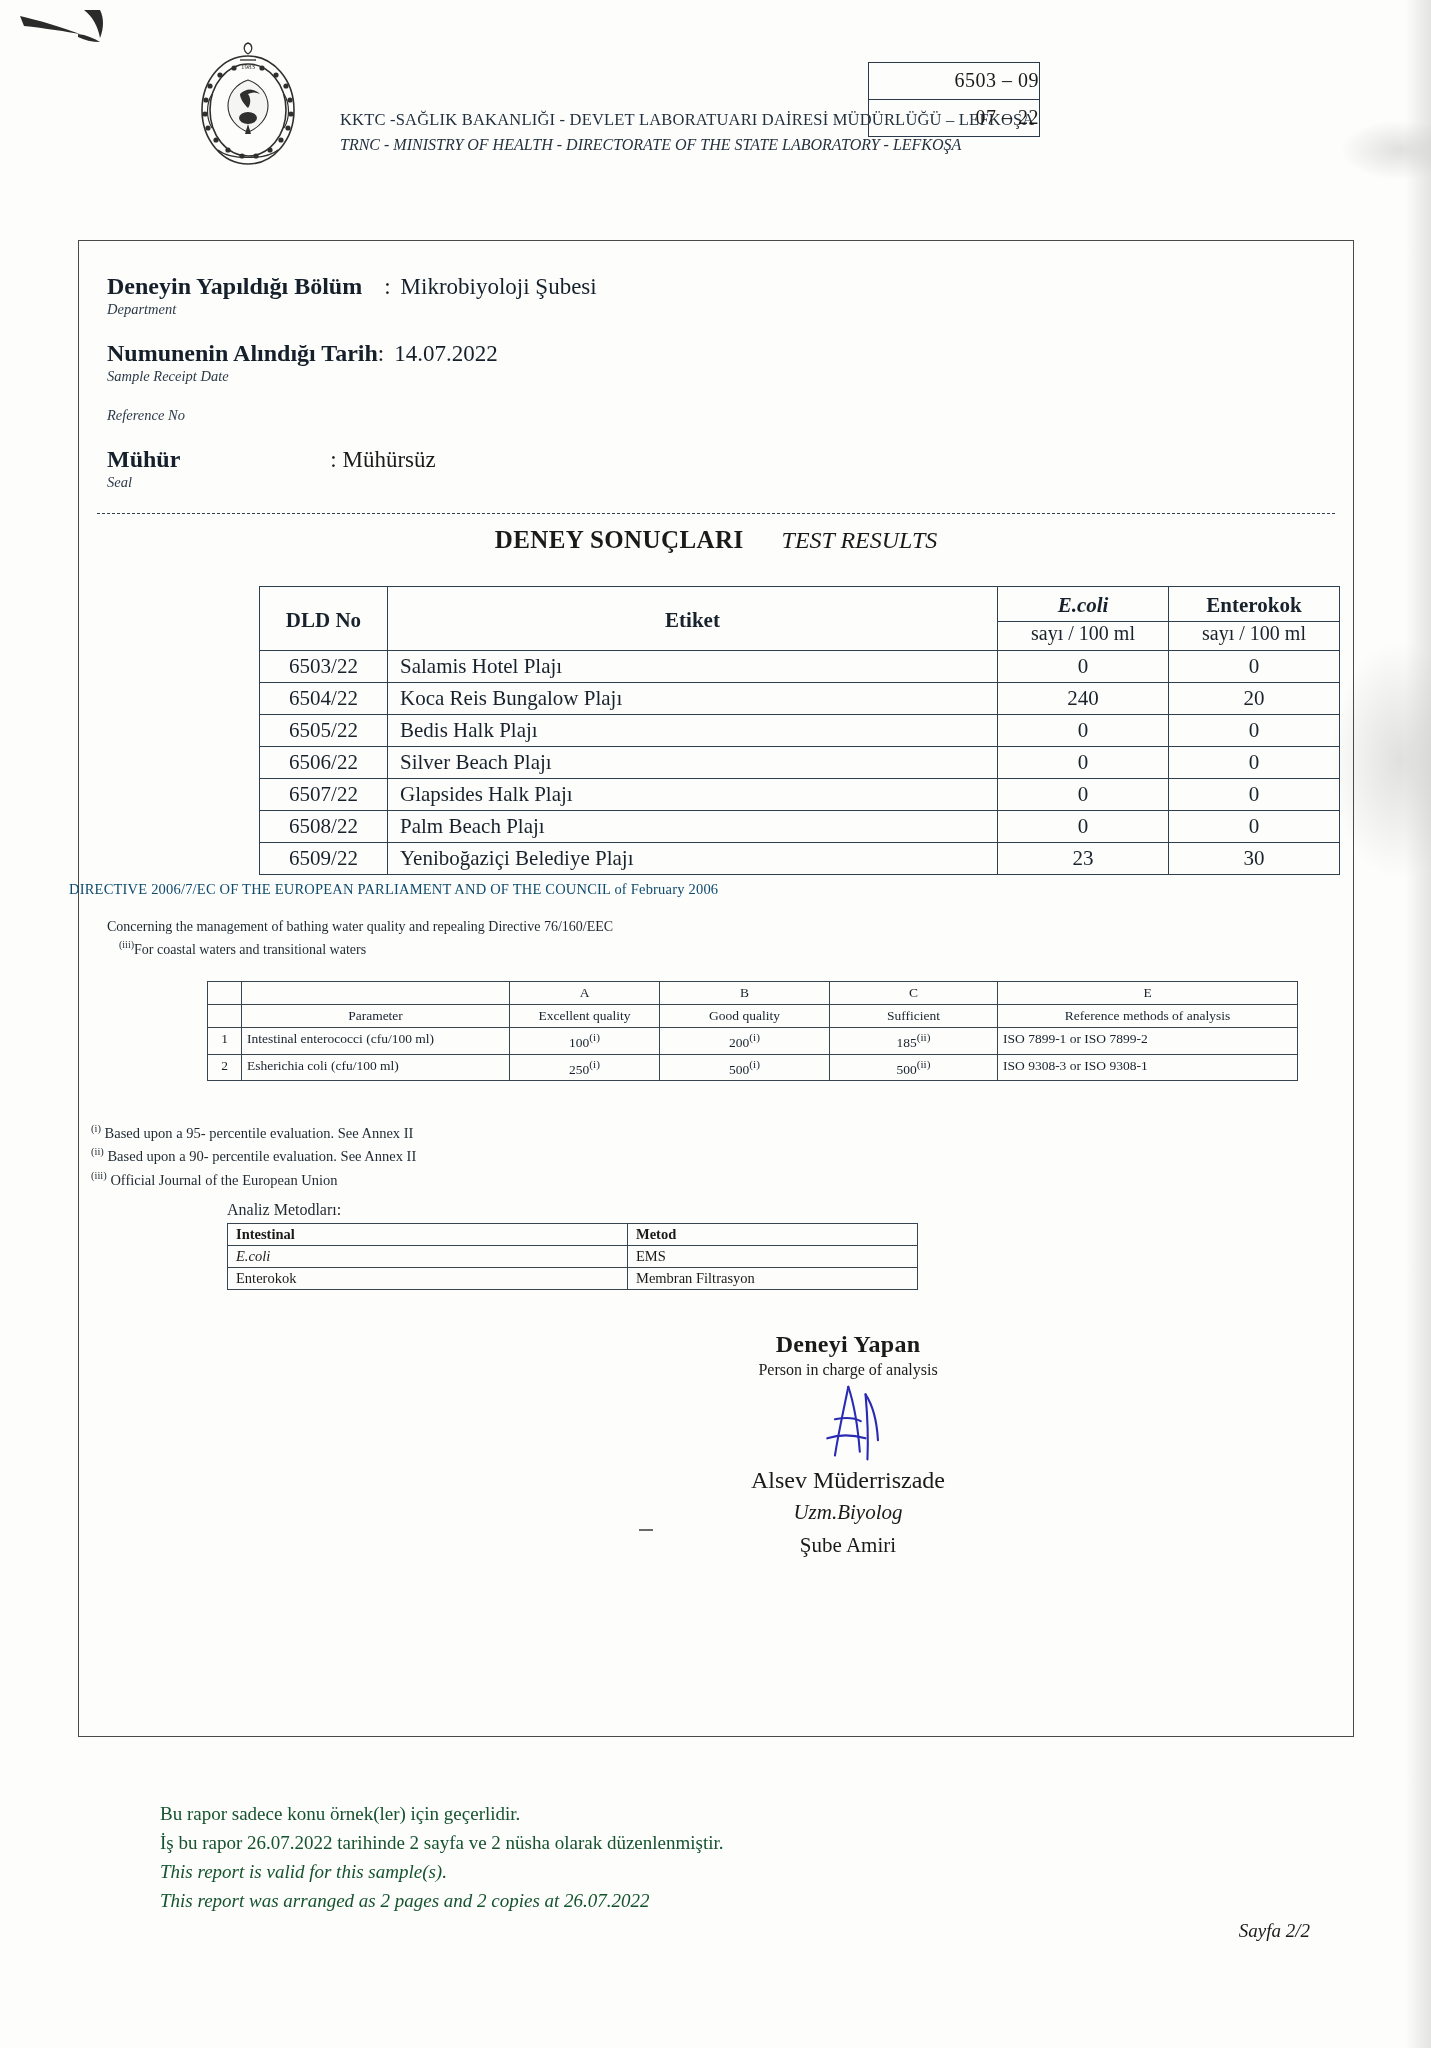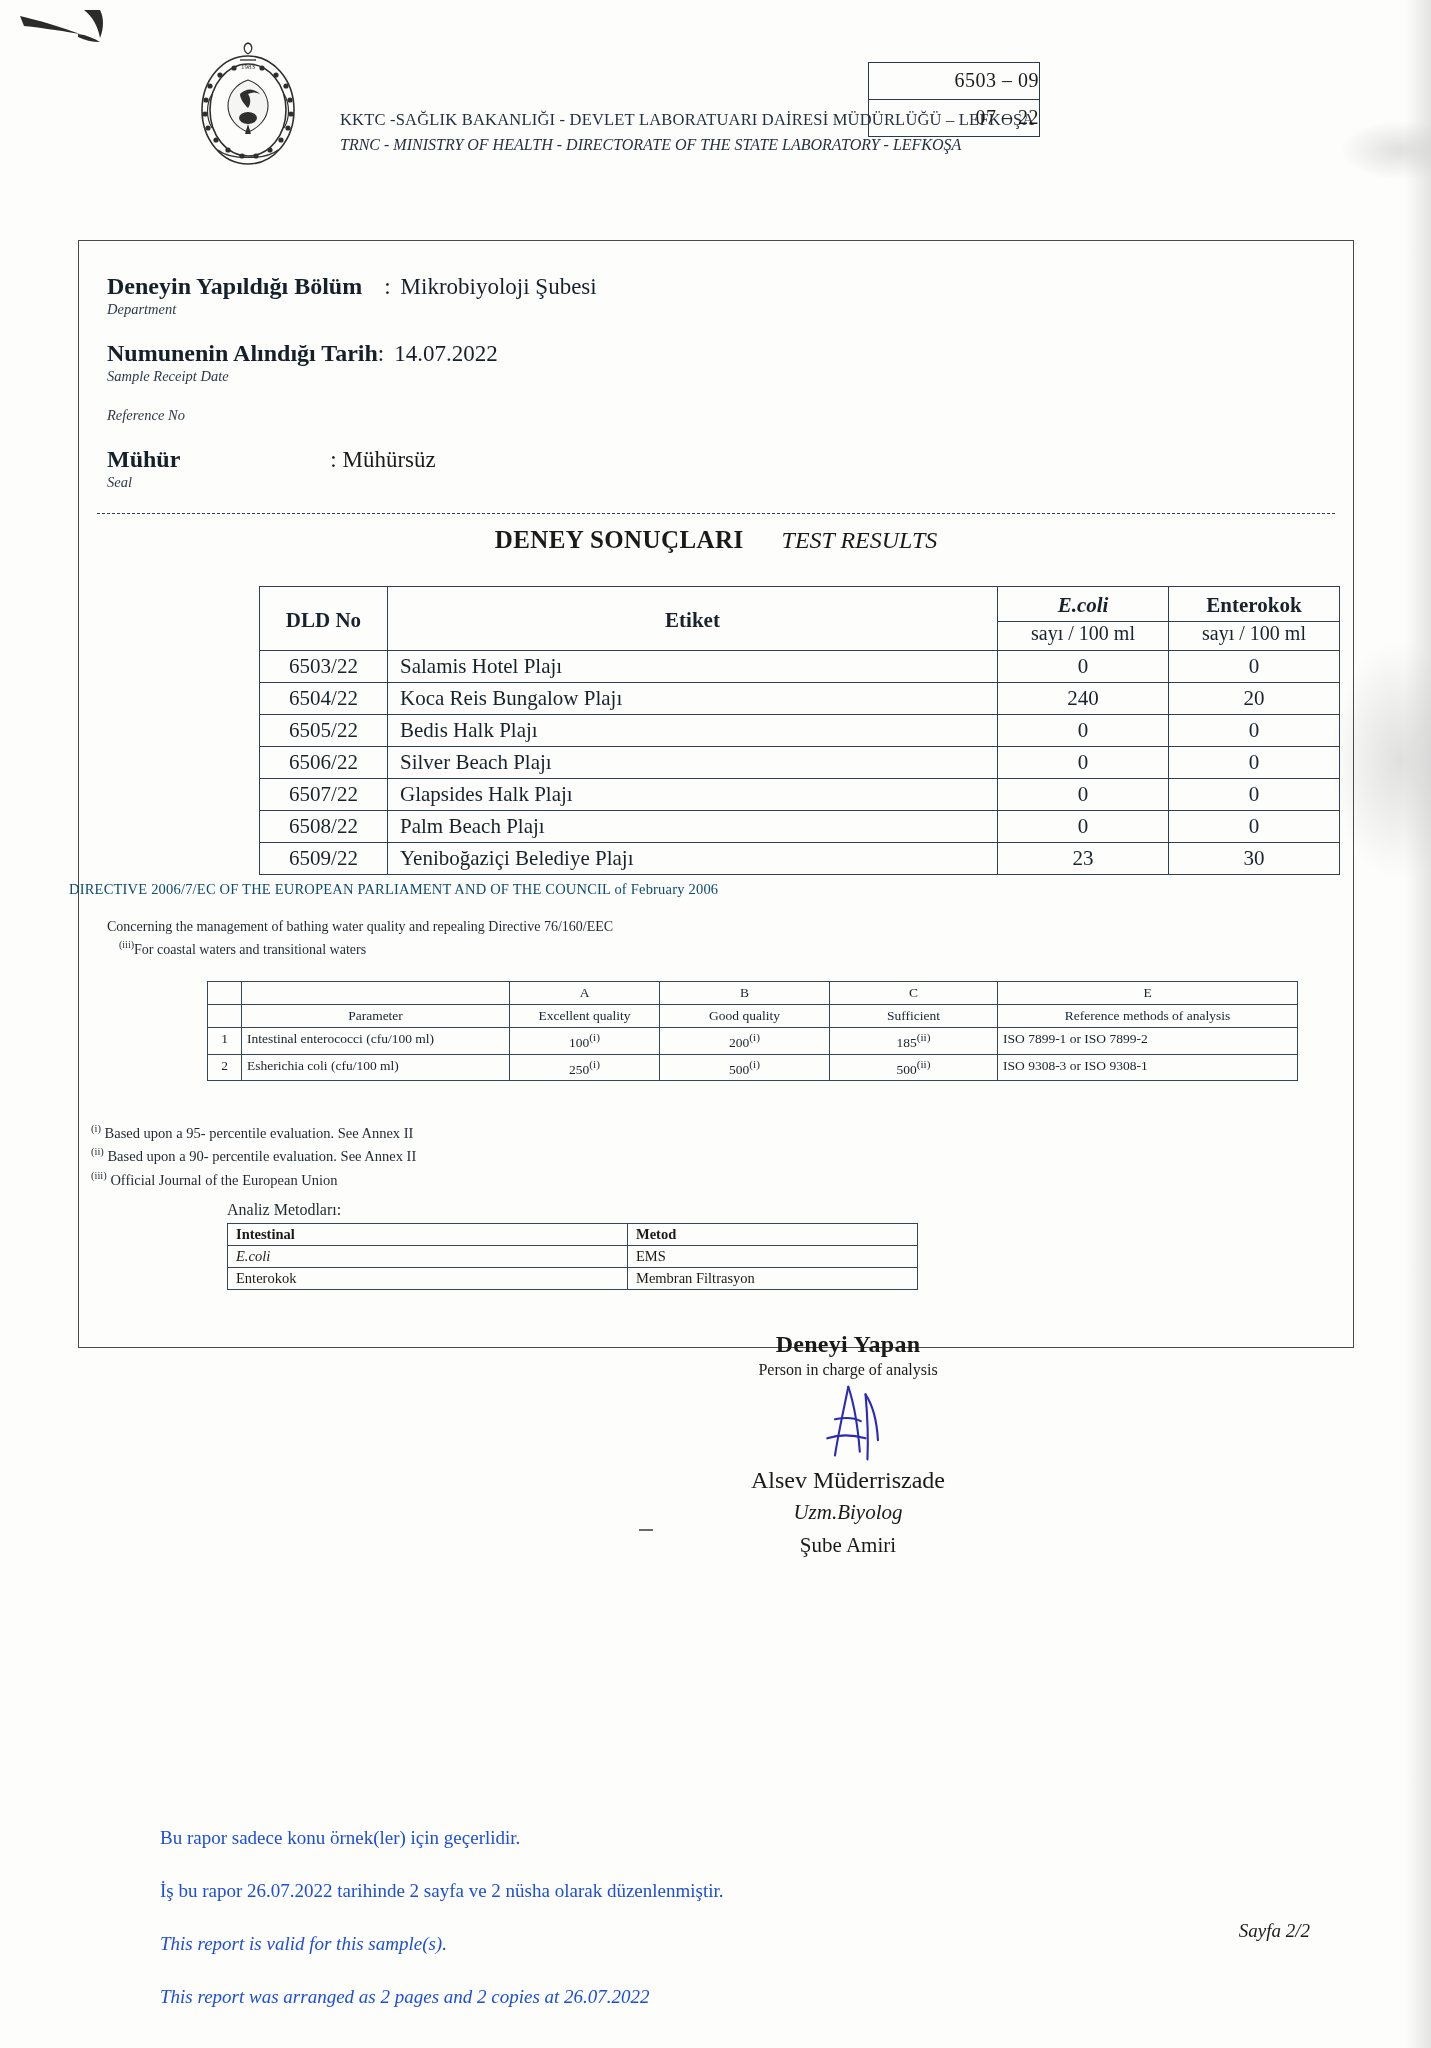--- a/index.html
+++ b/index.html
@@ -81,21 +81,21 @@
     letter-spacing: .5px;
   }
   .refbox-inner div + div {
     border-top: 1.6px solid #2b3a4a;
   }
 
   
   .frame {
     position: absolute;
     left: 78px; top: 240px;
-    width: 1276px; height: 1108px;
+    width: 1276px; height: 1497px;
     border: 1.6px solid #4a4a4a;
     box-sizing: border-box;
   }
 
   .fields {
     position: absolute;
     left: 28px; top: 32px;
     width: 1000px;
   }
   .field {
@@ -323,22 +323,21 @@
 
   
   .bottom {
     position: absolute;
     left: 160px; top: 1800px;
     width: 1150px;
     line-height: 1.52;
   }
   .bottom .l {
     font-size: 19px;
-    color: #1d4ed8;
-    margin-top: 24px;
+    color: #14532d;
   }
   .bottom .it {
     font-style: italic;
   }
   .bottom .page-no {
     position: absolute;
     right: 0; top: 117px;
     font-size: 19px;
     font-style: italic;
   }

